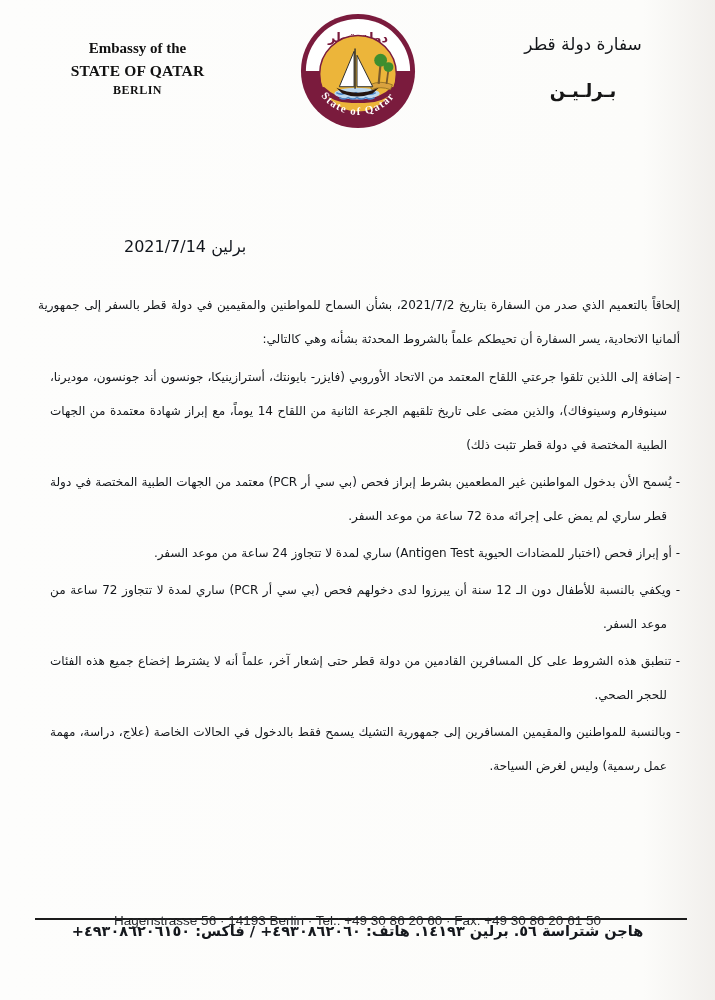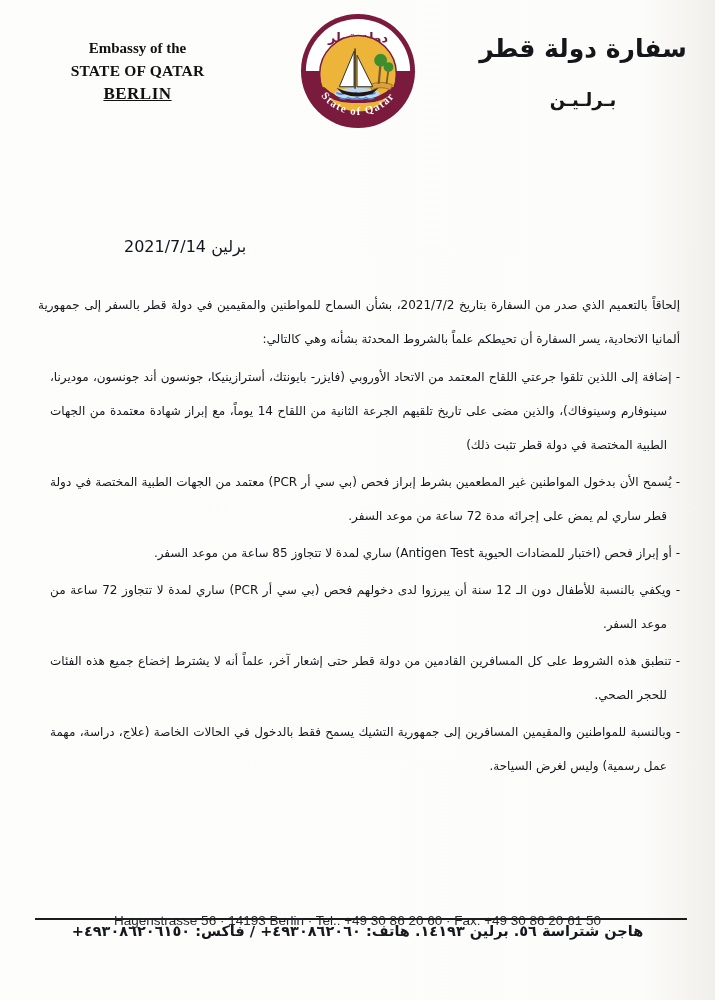--- a/index.html
+++ b/index.html
@@ -5,24 +5,24 @@
   html,body{margin:0;padding:0;}
   body{width:715px;height:1000px;background:#e9e8e5;font-family:"DejaVu Sans",sans-serif;}
   .page{position:relative;width:715px;height:1000px;overflow:hidden;color:#161616;
         background:linear-gradient(90deg,#fdfdfc 0%,#fcfcfa 90%,#f1efec 100%);}
 
   
   .embassy-en{position:absolute;top:38px;left:60px;width:155px;text-align:center;
               font-family:"Liberation Serif",serif;font-weight:bold;color:#111;}
   .embassy-en .l1{font-size:15px;line-height:1.45;}
   .embassy-en .l2{font-size:15.5px;line-height:1.45;letter-spacing:.2px;}
-  .embassy-en .l3{font-size:17px;line-height:1.45;letter-spacing:.5px;text-decoration:underline;}
+  .embassy-en .l3{font-size:12px;line-height:1.45;letter-spacing:.5px;}
   .emblem{position:absolute;top:12px;left:299px;width:118px;height:118px;}
   .embassy-ar{position:absolute;top:34px;left:478px;width:210px;text-align:center;direction:rtl;}
-  .ar-title{font-size:25px;font-weight:bold;color:#14161a;}
+  .ar-title{font-size:17px;font-weight:normal;color:#14161a;}
   .ar-city{font-size:18px;font-weight:bold;margin-top:26px;letter-spacing:1px;}
 
   
   .date-line{position:absolute;top:237px;left:85px;direction:rtl;font-size:16px;color:#10151c;margin-left:39px;}
 
   
   .letter-body{position:absolute;top:288px;left:38px;width:642px;direction:rtl;unicode-bidi:embed;
                text-align:justify;font-size:12px;line-height:34px;color:#13161a;}
   .letter-body p{margin:0 0 4px 0;}
   .letter-body p.bullet{margin:0 0 3px 12px;padding-right:13px;text-indent:-13px;}
@@ -82,21 +82,21 @@
     <div class="ar-city">بـرلـيـن</div>
   </div>
 
   <div class="date-line">برلين 2021/7/14</div>
 
   <main class="letter-body">
     <p class="intro">إلحاقاً بالتعميم الذي صدر من السفارة بتاريخ 2021/7/2، بشأن السماح للمواطنين والمقيمين في دولة قطر بالسفر إلى جمهورية ألمانيا الاتحادية، يسر السفارة أن تحيطكم علماً بالشروط المحدثة بشأنه وهي كالتالي:</p>
     <div>
         <p class="bullet">- إضافة إلى اللذين تلقوا جرعتي اللقاح المعتمد من الاتحاد الأوروبي (فايزر- بايونتك، أسترازينيكا، جونسون أند جونسون، موديرنا، سينوفارم وسينوفاك)، والذين مضى على تاريخ تلقيهم الجرعة الثانية من اللقاح 14 يوماً، مع إبراز شهادة معتمدة من الجهات الطبية المختصة في دولة قطر تثبت ذلك)</p>
         <p class="bullet">- يُسمح الأن بدخول المواطنين غير المطعمين بشرط إبراز فحص (بي سي أر PCR) معتمد من الجهات الطبية المختصة في دولة قطر ساري لم يمض على إجرائه مدة 72 ساعة من موعد السفر.</p>
-        <p class="bullet">- أو إبراز فحص (اختبار للمضادات الحيوية Antigen Test) ساري لمدة لا تتجاوز 85 ساعة من موعد السفر.</p>
+        <p class="bullet">- أو إبراز فحص (اختبار للمضادات الحيوية Antigen Test) ساري لمدة لا تتجاوز 24 ساعة من موعد السفر.</p>
         <p class="bullet">- ويكفي بالنسبة للأطفال دون الـ 12 سنة أن يبرزوا لدى دخولهم فحص (بي سي أر PCR) ساري لمدة لا تتجاوز 72 ساعة من موعد السفر.</p>
         <p class="bullet">- تنطبق هذه الشروط على كل المسافرين القادمين من دولة قطر حتى إشعار آخر، علماً أنه لا يشترط إخضاع جميع هذه الفئات للحجر الصحي.</p>
         <p class="bullet">- وبالنسبة للمواطنين والمقيمين المسافرين إلى جمهورية التشيك يسمح فقط بالدخول في الحالات الخاصة (علاج، دراسة، مهمة عمل رسمية) وليس لغرض السياحة.</p>
       </div>
   </main>
 
   <div class="footer-rule"></div>
   <div class="footer-ar">هاجن شتراسة ٥٦. برلين ١٤١٩٣. هاتف: ٤٩٣٠٨٦٢٠٦٠+ / فاكس: ٤٩٣٠٨٦٢٠٦١٥٠+</div>
   <div class="footer-en">Hagenstrasse 56 · 14193 Berlin · Tel.: +49 30 86 20 60 · Fax: +49 30 86 20 61 50</div>
 

